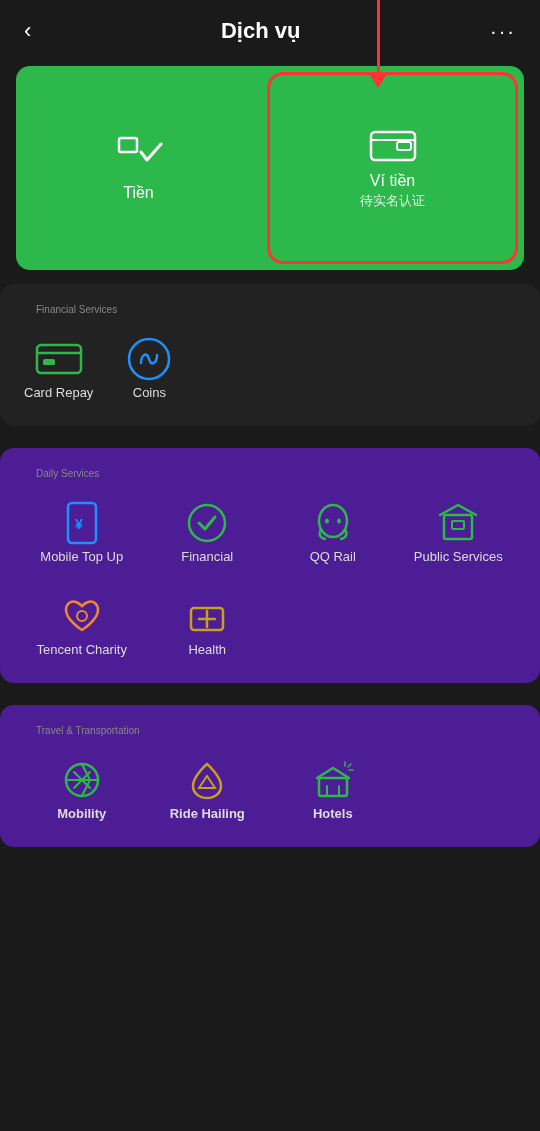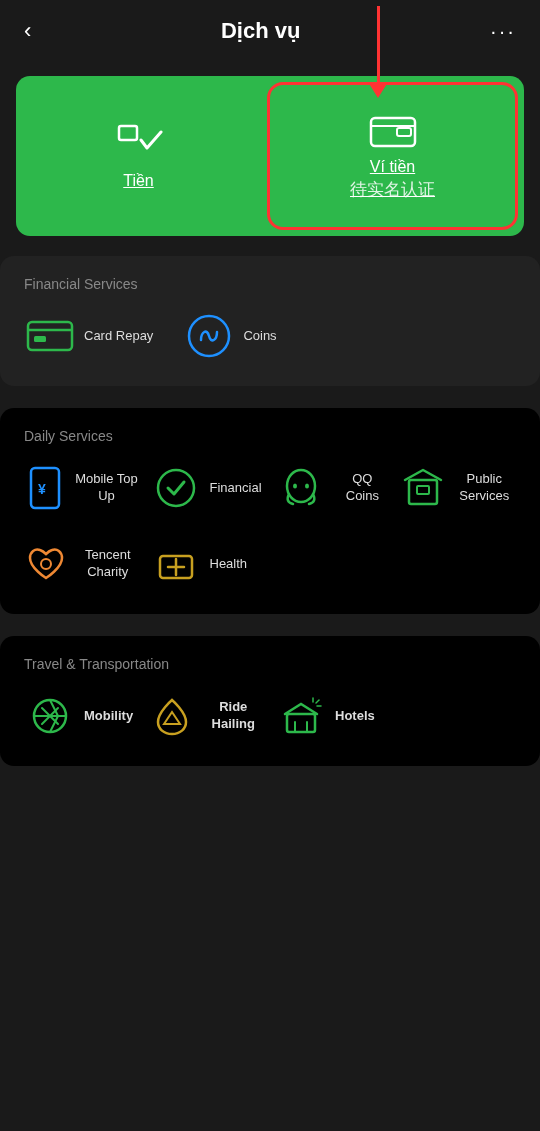--- a/index.html
+++ b/index.html
@@ -31,29 +31,28 @@
       color: #fff;
     }
     .header-more {
       font-size: 20px;
       color: #fff;
       letter-spacing: 2px;
     }
 
     
     .green-banner {
-      margin: 20px 16px;
+      margin: 10px 16px;
       background: #2db84b;
       border-radius: 14px;
       display: flex;
       flex-direction: row;
       align-items: stretch;
-      height: 160px;
+      height: 204px;
       position: relative;
-      text-decoration: underline;
     }
     .banner-item {
       flex: 1;
       display: flex;
       flex-direction: column;
       align-items: center;
       justify-content: center;
       gap: 10px;
     }
     .banner-item-highlighted {
@@ -66,44 +65,44 @@
       font-size: 40px;
       color: #fff;
       line-height: 1;
     }
     .banner-label {
       font-size: 16px;
       color: #fff;
       font-weight: 500;
     }
     .banner-sublabel {
-      font-size: 17px;
+      font-size: 13px;
       color: rgba(255,255,255,0.85);
       margin-top: -6px;
     }
 
     
     .section {
       margin-top: 12px;
       background: #222;
       border-radius: 14px;
       margin-left: 0;
       margin-right: 0;
       padding: 20px 20px 24px;
     }
     .section-title {
-      font-size: 14px;
+      font-size: 10px;
       color: #888;
       margin-bottom: 18px;
+      margin-left: 12px;
     }
     .service-item {
       display: flex;
-      flex-direction: row;
+      flex-direction: column;
       align-items: center;
-      gap: 8px;
       cursor: pointer;
     }
     .service-icon-wrap {
       width: 52px;
       height: 52px;
       display: flex;
       align-items: center;
       justify-content: center;
     }
     .service-label {
@@ -183,21 +182,21 @@
           <path d="M16 28 C16 20 22 16 24 24 C26 32 32 28 32 20" stroke="#1e90ff" stroke-width="2.5" fill="none" stroke-linecap="round"></path>
         </svg>
       </div>
       <span class="service-label">Coins</span>
     </div>
   </div>
 </div>
 
 <div class="section-sep"></div>
 
-<div class="section" style="background:#000000; padding:20px 24px 24px;">
+<div class="section" style="background:#4c1d95; padding:20px 24px 24px;">
   <div class="section-title">Daily Services</div>
   <div style="display:grid; grid-template-columns:repeat(4,1fr); gap:24px 10px;">
 
     <div class="service-item">
       <div class="service-icon-wrap">
         <svg width="36" height="44" viewBox="0 0 36 44" fill="none">
           <rect x="4" y="2" width="28" height="40" rx="4" stroke="#1e90ff" stroke-width="2.5" fill="none"></rect>
           <text x="11" y="28" font-size="14" fill="#1e90ff" font-weight="bold">¥</text>
         </svg>
       </div>
@@ -217,21 +216,21 @@
     <div class="service-item">
       <div class="service-icon-wrap">
         <svg width="44" height="44" viewBox="0 0 44 44" fill="none">
           <ellipse cx="22" cy="20" rx="14" ry="16" stroke="#2db84b" stroke-width="2.5" fill="none"></ellipse>
           <path d="M10 28 Q6 36 14 38" stroke="#2db84b" stroke-width="2.5" fill="none" stroke-linecap="round"></path>
           <path d="M34 28 Q38 36 30 38" stroke="#2db84b" stroke-width="2.5" fill="none" stroke-linecap="round"></path>
           <ellipse cx="16" cy="20" rx="2" ry="2.5" fill="#2db84b"></ellipse>
           <ellipse cx="28" cy="20" rx="2" ry="2.5" fill="#2db84b"></ellipse>
         </svg>
       </div>
-      <span class="service-label">QQ Coins</span>
+      <span class="service-label">QQ Rail</span>
     </div>
 
     <div class="service-item">
       <div class="service-icon-wrap">
         <svg width="44" height="44" viewBox="0 0 44 44" fill="none">
           <rect x="8" y="14" width="28" height="24" rx="2" stroke="#2db84b" stroke-width="2.5" fill="none"></rect>
           <rect x="16" y="20" width="12" height="8" rx="1" stroke="#2db84b" stroke-width="2" fill="none"></rect>
           <polyline points="4,14 22,4 40,14" stroke="#2db84b" stroke-width="2.5" fill="none" stroke-linecap="round" stroke-linejoin="round"></polyline>
         </svg>
       </div>
@@ -257,21 +256,21 @@
         </svg>
       </div>
       <span class="service-label">Health</span>
     </div>
 
   </div>
 </div>
 
 <div class="section-sep"></div>
 
-<div class="section" style="background:#000000; padding:20px 24px 24px;">
+<div class="section" style="background:#4c1d95; padding:20px 24px 24px;">
   <div class="section-title">Travel &amp; Transportation</div>
   <div style="display:grid; grid-template-columns:repeat(4,1fr); gap:20px 10px;font-weight:bold;">
 
     <div class="service-item">
       <div class="service-icon-wrap">
         <svg width="44" height="44" viewBox="0 0 44 44" fill="none">
           <circle cx="22" cy="22" r="16" stroke="#2db84b" stroke-width="2.5" fill="none"></circle>
           <polyline points="22,6 30,22 22,38" stroke="#2db84b" stroke-width="2" fill="none" stroke-linecap="round" stroke-linejoin="round"></polyline>
           <line x1="6" y1="22" x2="38" y2="22" stroke="#2db84b" stroke-width="2" stroke-linecap="round"></line>
           <line x1="14" y1="14" x2="30" y2="30" stroke="#2db84b" stroke-width="2" stroke-linecap="round"></line>

